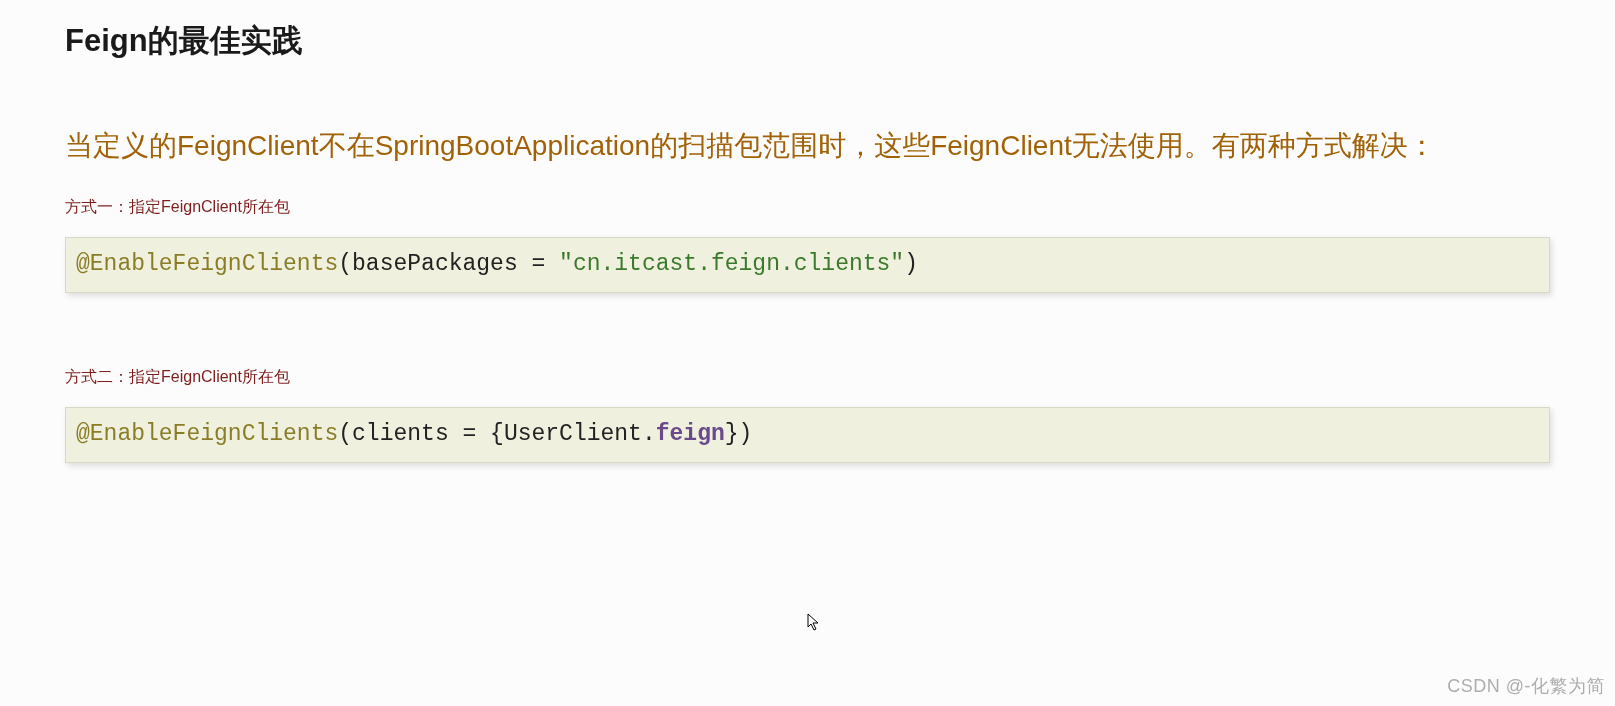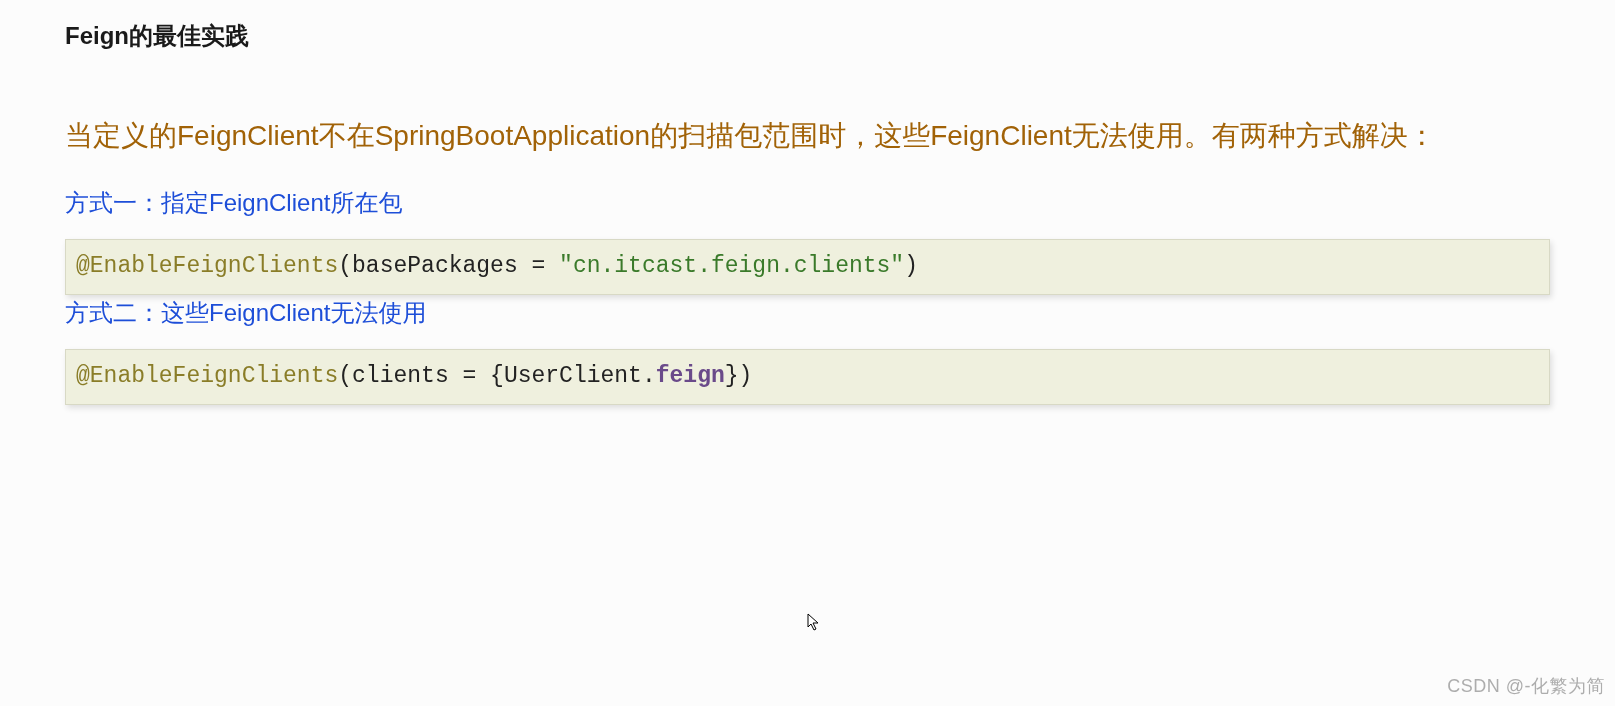--- a/index.html
+++ b/index.html
@@ -10,47 +10,48 @@
     body {
       font-family: "Microsoft YaHei", "PingFang SC", -apple-system, sans-serif;
       background: #fcfcfc;
       width: 1615px;
       height: 706px;
       padding: 20px 65px;
       color: #222;
       position: relative;
     }
     .heading {
-      font-size: 24px;
+      font-size: 31px;
       font-weight: 700;
       color: #1a1a1a;
       margin-bottom: 62px;
     }
     .paragraph {
       font-size: 28px;
       line-height: 1.6;
       color: #a16207;
       margin-bottom: 26px;
     }
     .method-label {
-      font-size: 24px;
+      font-size: 16px;
       line-height: 1.5;
-      color: #1d4ed8;
+      color: #7f1d1d;
       margin-bottom: 18px;
     }
     .code-block {
       background: #eff0de;
       border: 1px solid #d8d9c5;
       padding: 12px 10px;
       font-family: "Consolas", "Menlo", "Courier New", monospace;
       font-size: 23px;
       line-height: 1.3;
       color: #222;
       white-space: pre;
       box-shadow: 2px 3px 6px rgba(0,0,0,0.12);
+      margin-bottom: 72px;
     }
     .code-block:last-of-type {
       margin-bottom: 0;
     }
     .tok-annotation { color: #8a7d28; }
     .tok-string    { color: #3a7a2a; }
     .tok-class     { color: #6a4a8a; font-weight: 600; }
     .tok-paren     { color: #222; }
     .tok-ident     { color: #222; }
     .watermark {
@@ -75,21 +76,21 @@
 <body>
 
 <h1 class="heading">Feign的最佳实践</h1>
 
 <p class="paragraph">当定义的FeignClient不在SpringBootApplication的扫描包范围时，这些FeignClient无法使用。有两种方式解决：</p>
 
 <p class="method-label">方式一：指定FeignClient所在包</p>
 
 <div class="code-block"><span class="tok-annotation">@EnableFeignClients</span><span class="tok-paren">(</span><span class="tok-ident">basePackages = </span><span class="tok-string">"cn.itcast.feign.clients"</span><span class="tok-paren">)</span></div>
 
-<p class="method-label">方式二：这些FeignClient无法使用</p>
+<p class="method-label">方式二：指定FeignClient所在包</p>
 
 <div class="code-block"><span class="tok-annotation">@EnableFeignClients</span><span class="tok-paren">(</span><span class="tok-ident">clients = {UserClient.</span><span class="tok-class">feign</span><span class="tok-ident">}</span><span class="tok-paren">)</span></div>
 
 <div class="watermark">CSDN @-化繁为简</div>
 
 <svg class="cursor" viewBox="0 0 14 20">
   <path d="M1 1 L1 14 L4 11 L7 17 L9 16 L6 10 L11 10 Z" fill="#fff" stroke="#000" stroke-width="1"></path>
 </svg>
 
 </body></html>

